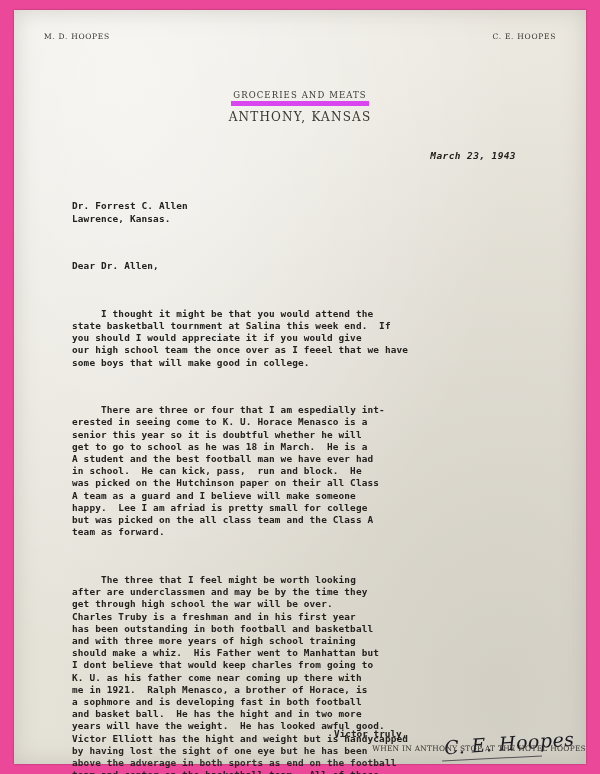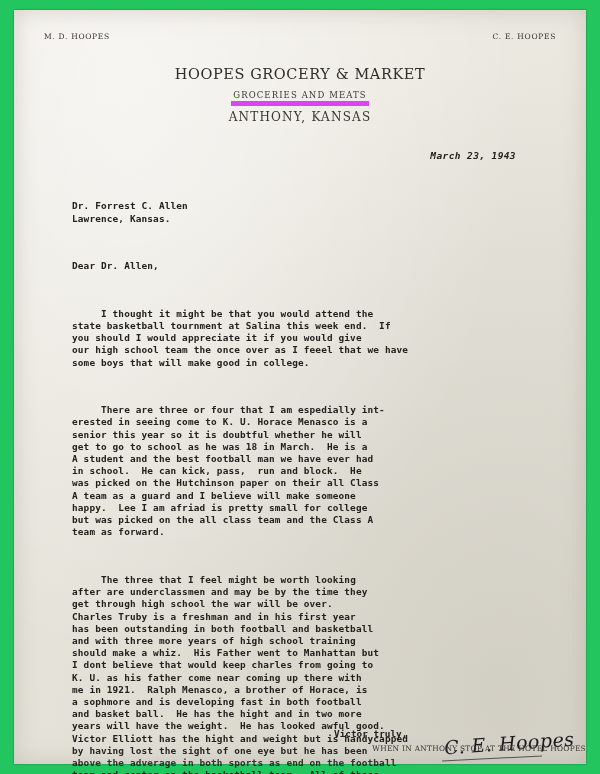--- a/index.html
+++ b/index.html
@@ -4,21 +4,21 @@
 <style>
   html, body {
     margin: 0;
     padding: 0;
     background: #7a7a78;
   }
   .page {
     position: relative;
     width: 600px;
     height: 774px;
-    background: #22c55e;
+    background: #ec4899;
     overflow: hidden;
     font-family: "DejaVu Sans Mono", monospace;
   }
   .sheet {
     position: absolute;
     left: 14px;
     top: 10px;
     width: 572px;
     height: 754px;
     background: #e9e7e0;
@@ -154,21 +154,20 @@
 </head>
 <body>
 
 <div class="page">
   <div class="sheet">
     <div class="paper-inner"></div>
 
     <div class="letterhead-left">M. D. HOOPES</div>
     <div class="letterhead-right">C. E. HOOPES</div>
 
-    <div class="title">HOOPES GROCERY &amp; MARKET</div>
     <div class="subtitle"><span>GROCERIES AND MEATS</span></div>
     <div class="city">ANTHONY, KANSAS</div>
 
     <div class="date">March 23, 1943</div>
 
     <div class="body-block">
       <div class="addr">Dr. Forrest C. Allen
 Lawrence, Kansas.</div>
       <div class="salut">Dear Dr. Allen,</div>
       <div class="para">     I thought it might be that you would attend the

